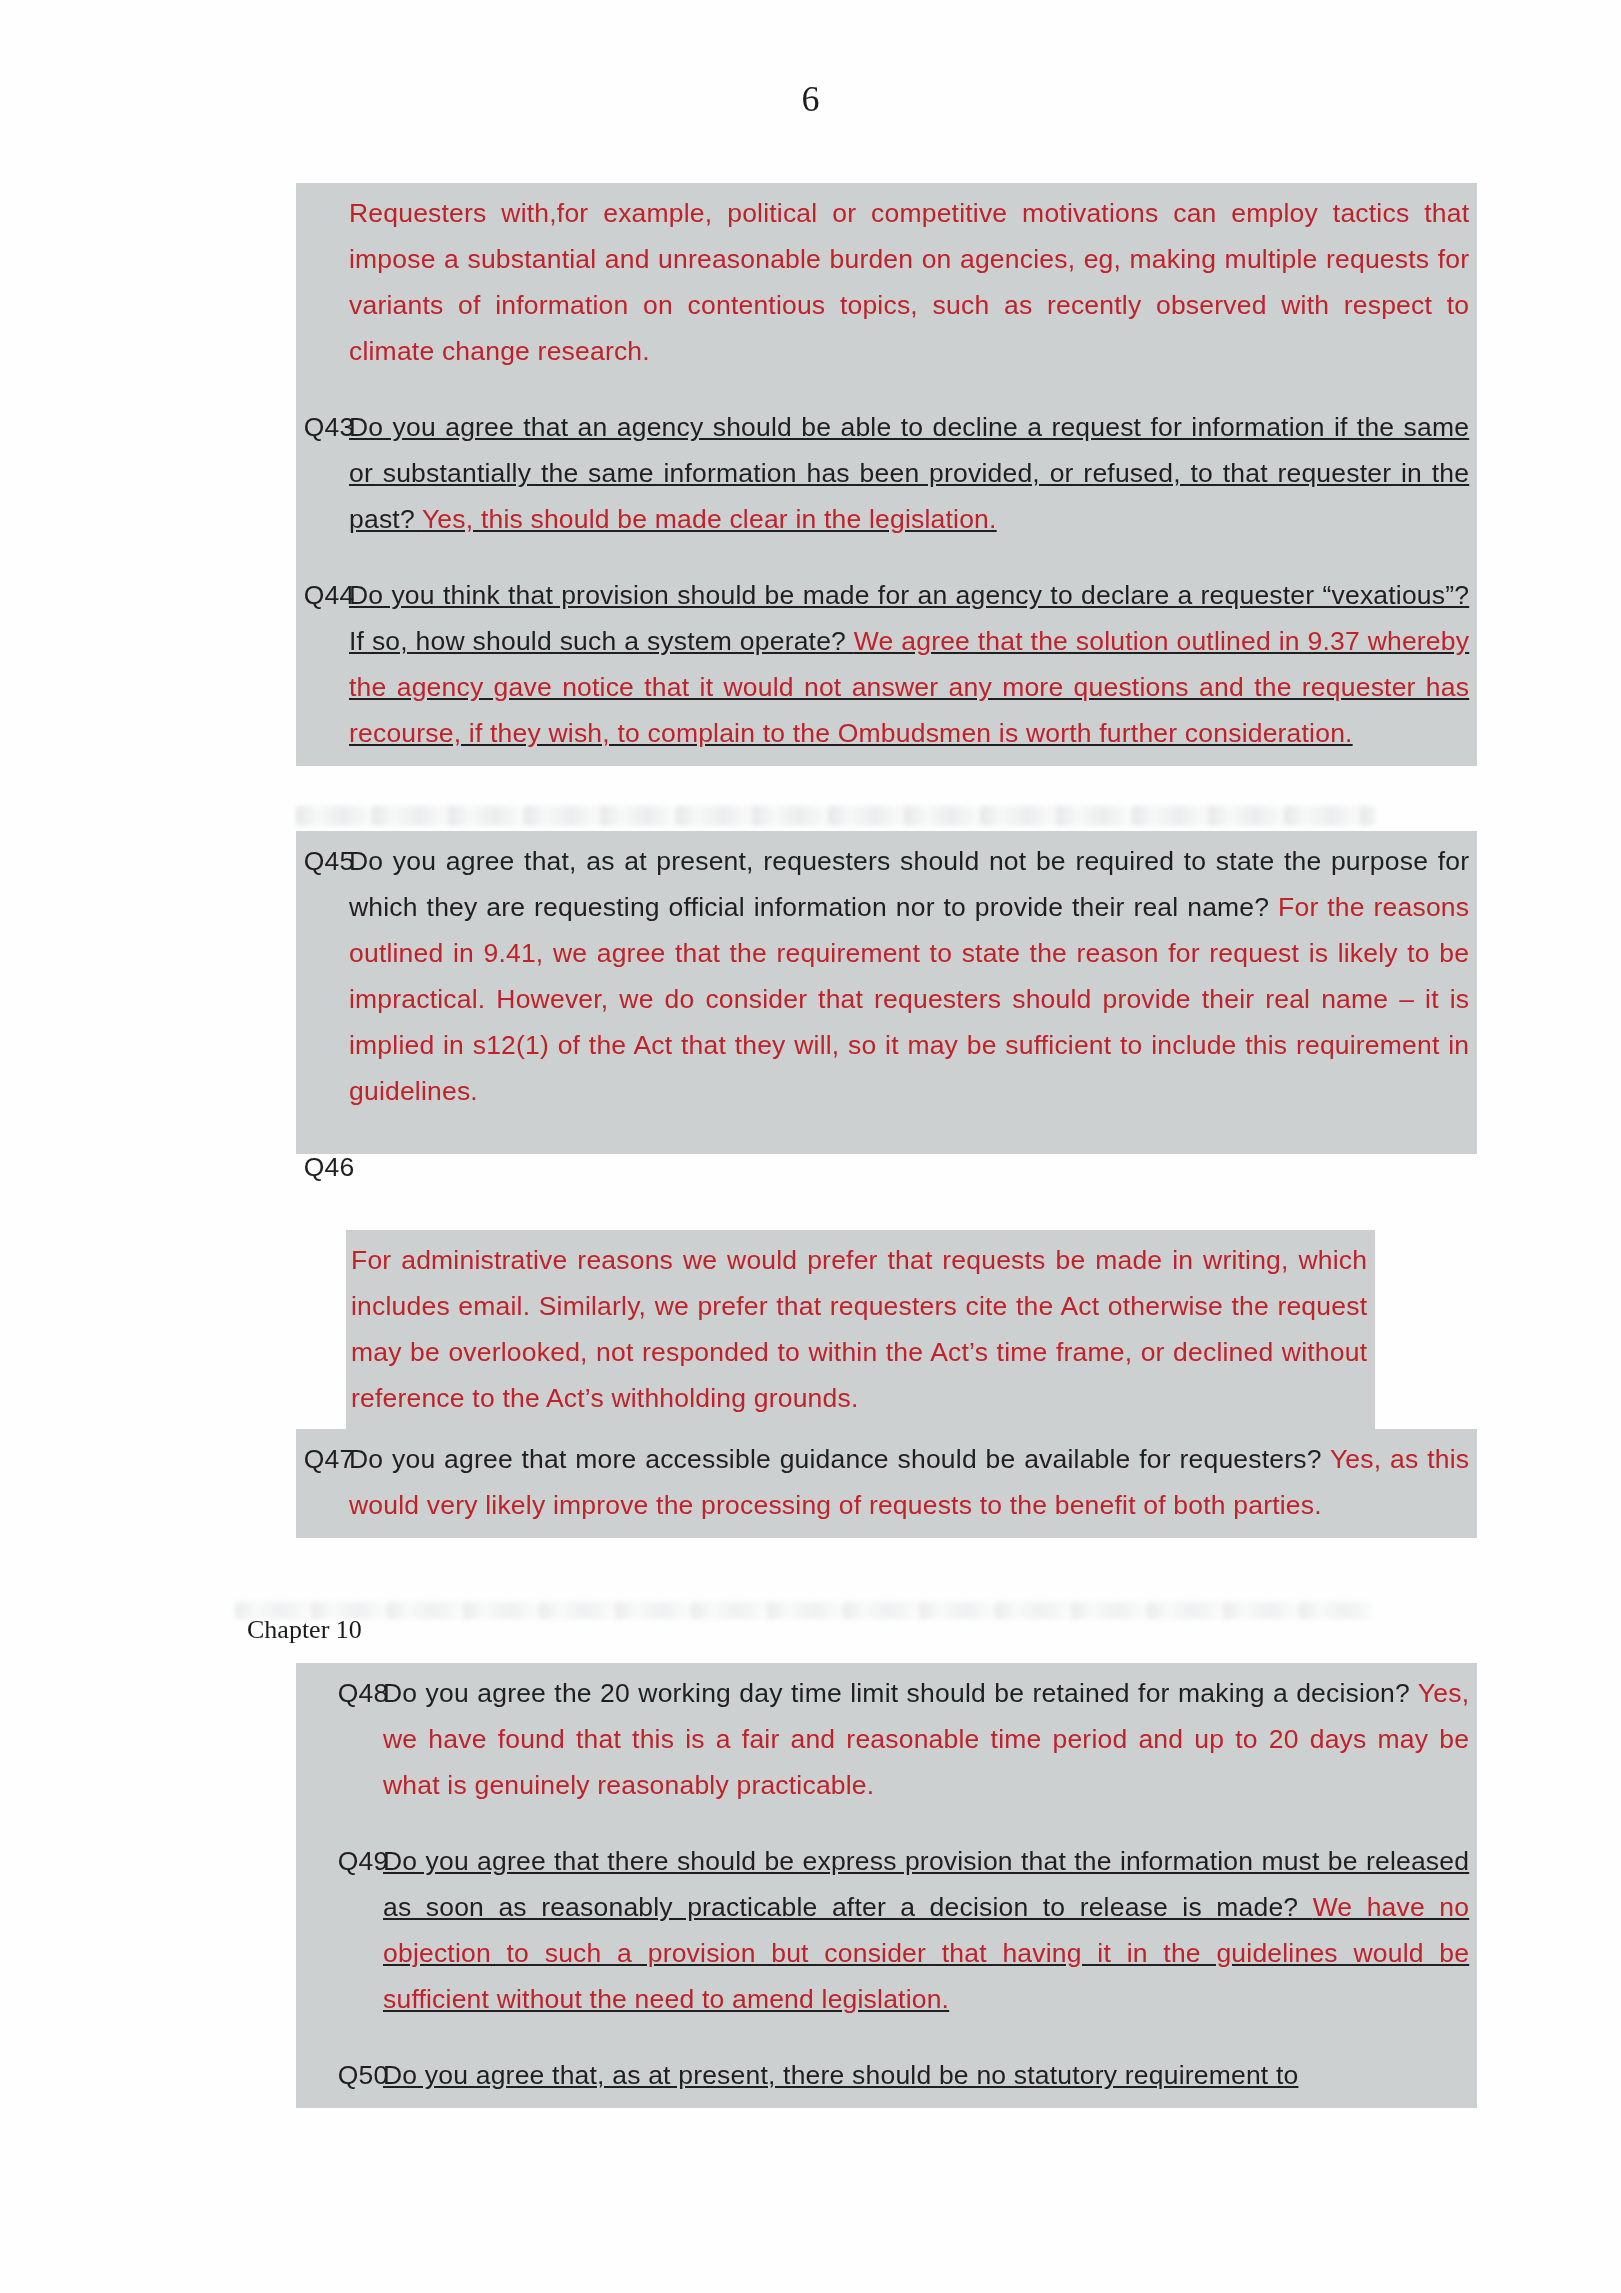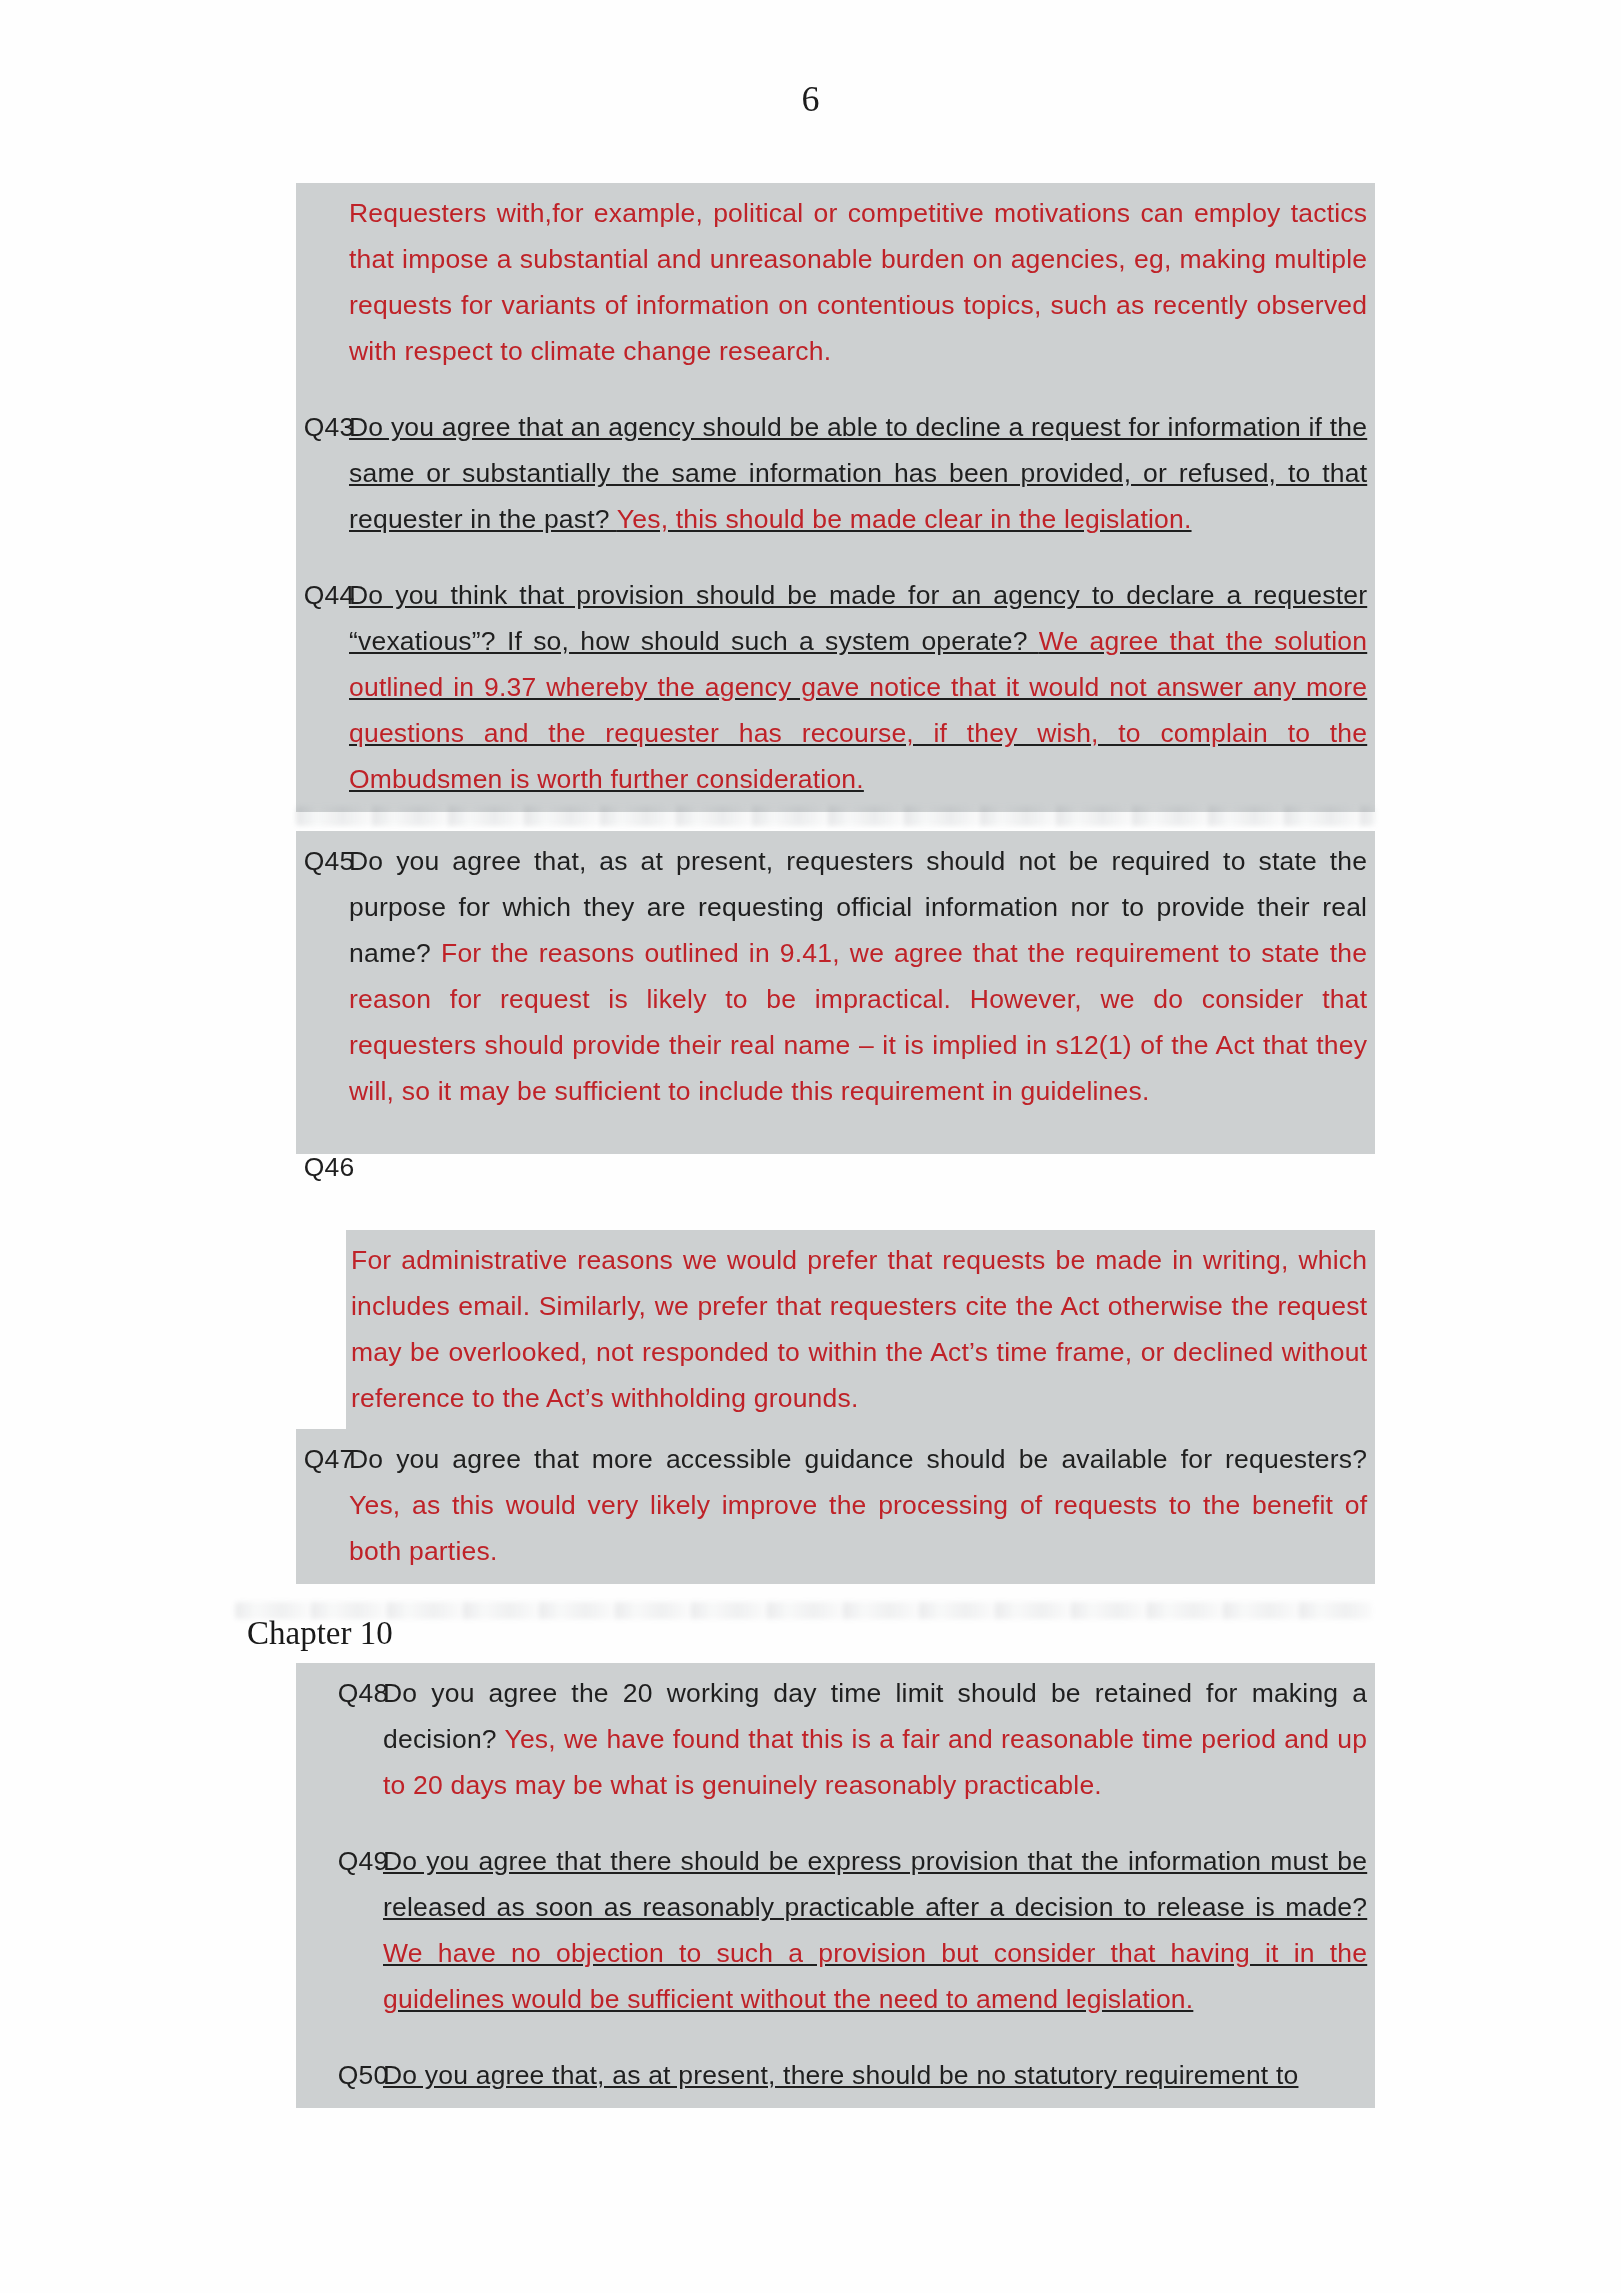--- a/index.html
+++ b/index.html
@@ -10,21 +10,21 @@
     overflow:hidden;
     font-family:"Liberation Sans","DejaVu Sans",sans-serif;
   }
   .page-number{
     position:absolute;top:78px;left:0;width:1621px;
     text-align:center;
     font-family:"Liberation Serif","DejaVu Serif",serif;
     font-size:36px;color:#1d1d1d;
   }
   .hl{
-    position:absolute;left:296px;width:1079px;
+    position:absolute;left:296px;width:1181px;
     background:var(--hl,#cdd0d1);
     box-sizing:border-box;
     padding:6.9px 7.8px 9.8px 0;
   }
   .block-a{top:183px;}
   .block-b{top:831px;}
   .block-c{top:1230px;left:346px;width:1029px;padding:6.9px 7.8px 8.8px 0;}
   .block-d{top:1429px;}
   .block-e{top:1663px;padding-left:34px;}
   .para{
@@ -42,21 +42,21 @@
   .q-label{
     position:absolute;left:7.8px;top:0;
     color:var(--ink,#1f1f1f);
   }
   .seg-red{color:var(--red,#bf2228);}
   .seg-black{color:var(--ink,#1f1f1f);}
   .chapter{
     position:absolute;left:247px;top:1615px;margin:0;
     font-family:"Liberation Serif","DejaVu Serif",serif;
     font-weight:normal;
-    font-size:33px;color:#1a1a1a;
+    font-size:26px;color:#1a1a1a;
   }
   .artifact{
     position:absolute;height:19.6px;
     background:repeating-linear-gradient(90deg,
       rgba(140,146,152,0.38) 0px, rgba(205,208,210,0.25) 21.6px,
       rgba(160,166,170,0.35) 47px, rgba(222,224,226,0.2) 76px);
     filter:blur(2.9px);
     opacity:.55;
     border-radius:3.9px;
   }

